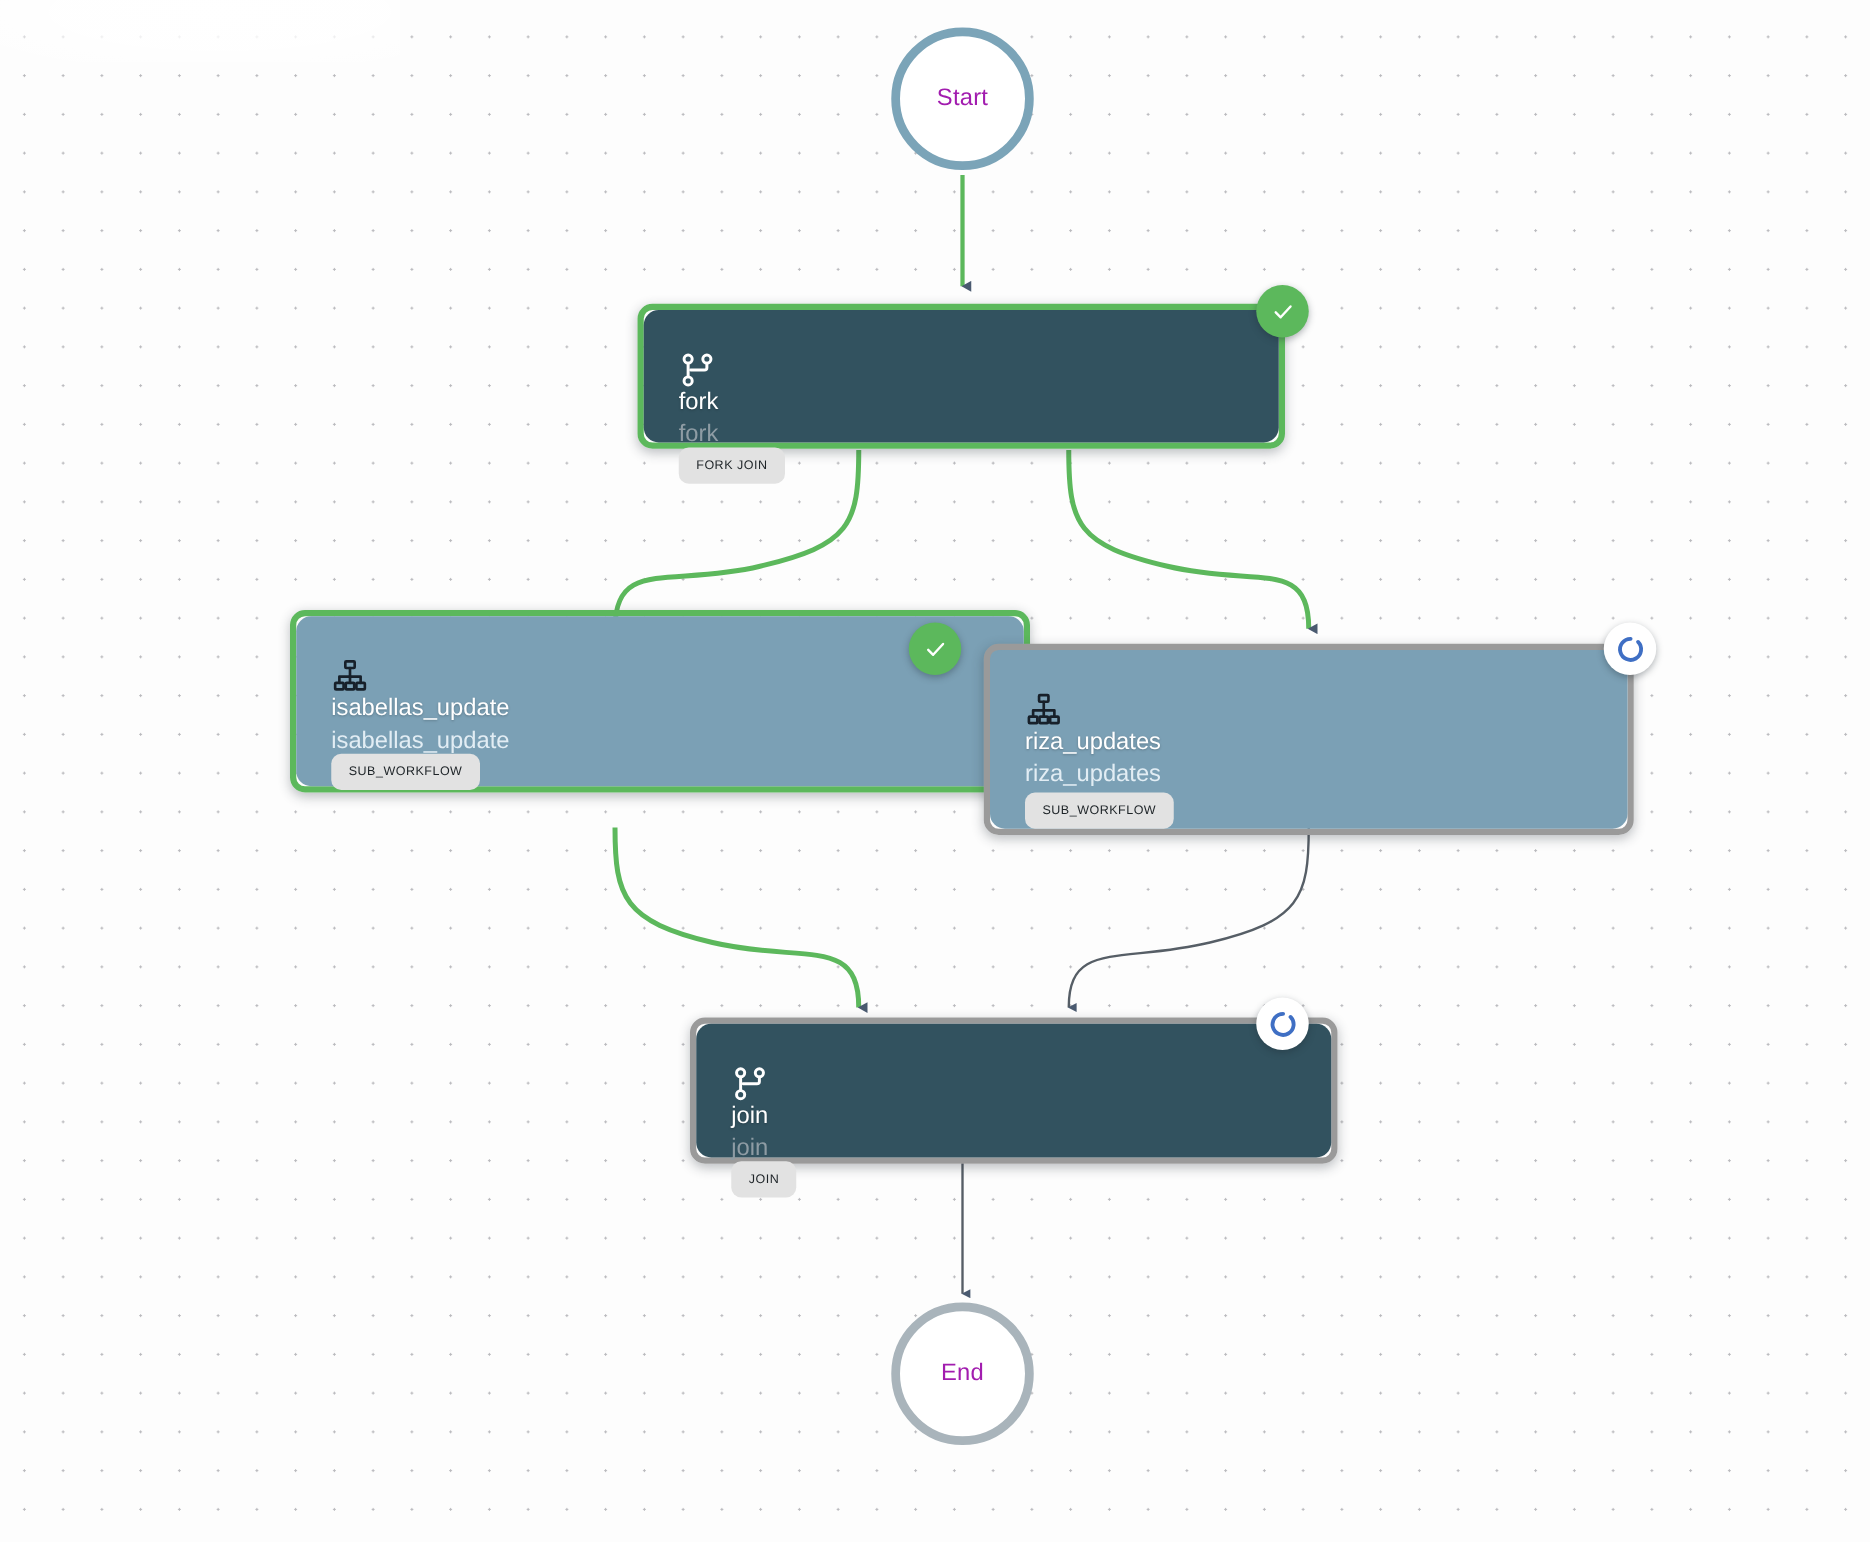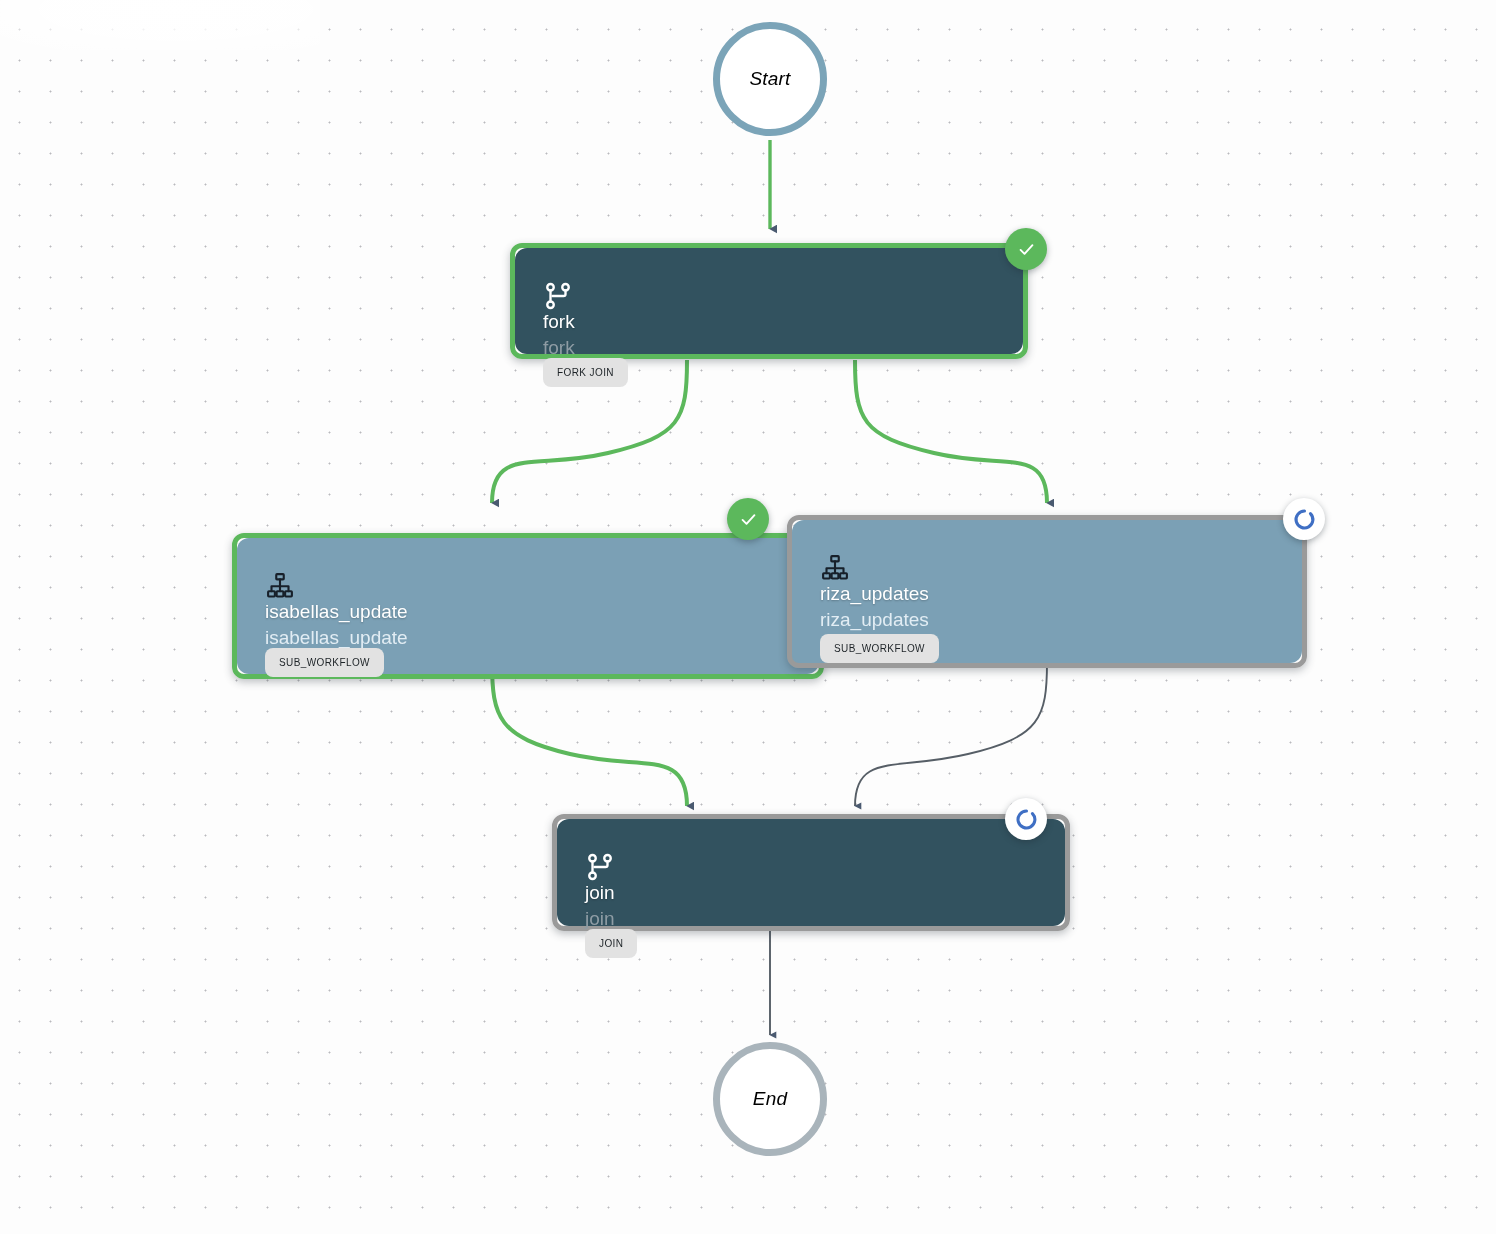--- a/index.html
+++ b/index.html
@@ -43,23 +43,22 @@
     box-sizing: border-box;
     border-radius: 50%;
     display: flex;
     align-items: center;
     justify-content: center;
     background: #ffffff;
     z-index: 5;
   }
   .terminal .t-label {
     font-size: 19px;
-    color: #000000;
+    color: #a21caf;
     letter-spacing: 0.2px;
-    font-style: italic;
   }
   #node-start {
     left: 713px; top: 22px;
     width: 114px; height: 114px;
     border: 7px solid #7ba4b8;
   }
   #node-end {
     left: 713px; top: 1042px;
     width: 114px; height: 114px;
     border: 7px solid #a9b4bb;
@@ -199,21 +198,21 @@
       </span>
       <span class="type-badge">FORK JOIN</span>
     </div>
   </div>
   <div class="status done" id="status-fork">
     <svg viewBox="0 0 24 24" width="19" height="19" fill="none" stroke="#ffffff" stroke-width="2.4" stroke-linecap="round" stroke-linejoin="round">
       <path d="M4.5 12.5 L9.5 17.5 L19.5 6.5"></path>
     </svg>
   </div>
 
-  <div class="node blue sel" id="node-isabellas" style="left:232px; top:533px; width:592px; height:146px;">
+  <div class="node blue sel" id="node-isabellas" style="left:232px; top:488px; width:592px; height:146px;">
     <div class="node-inner">
       <span class="node-icon">
         <svg viewBox="0 0 24 24" width="30" height="30" fill="none" stroke="#17202a" stroke-width="1.7" stroke-linecap="round" stroke-linejoin="round">
           <rect x="9" y="2.5" width="6" height="4.2" rx="0.6"></rect>
           <rect x="2.5" y="16.2" width="5.4" height="4.2" rx="0.6"></rect>
           <rect x="9.3" y="16.2" width="5.4" height="4.2" rx="0.6"></rect>
           <rect x="16.1" y="16.2" width="5.4" height="4.2" rx="0.6"></rect>
           <path d="M12 6.7 L12 12.2"></path>
           <path d="M5.2 16.2 L5.2 12.2 L18.8 12.2 L18.8 16.2"></path>
           <path d="M12 12.2 L12 16.2"></path>

